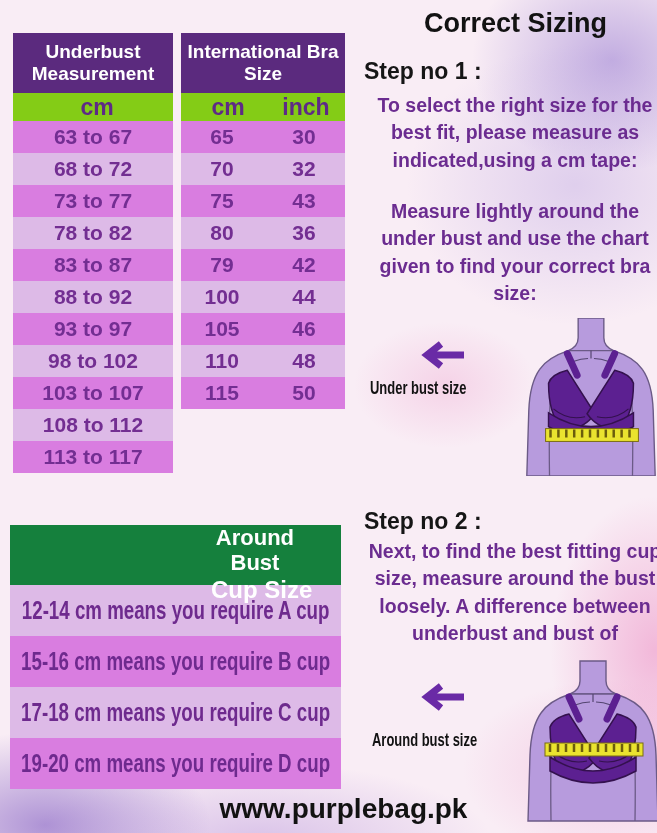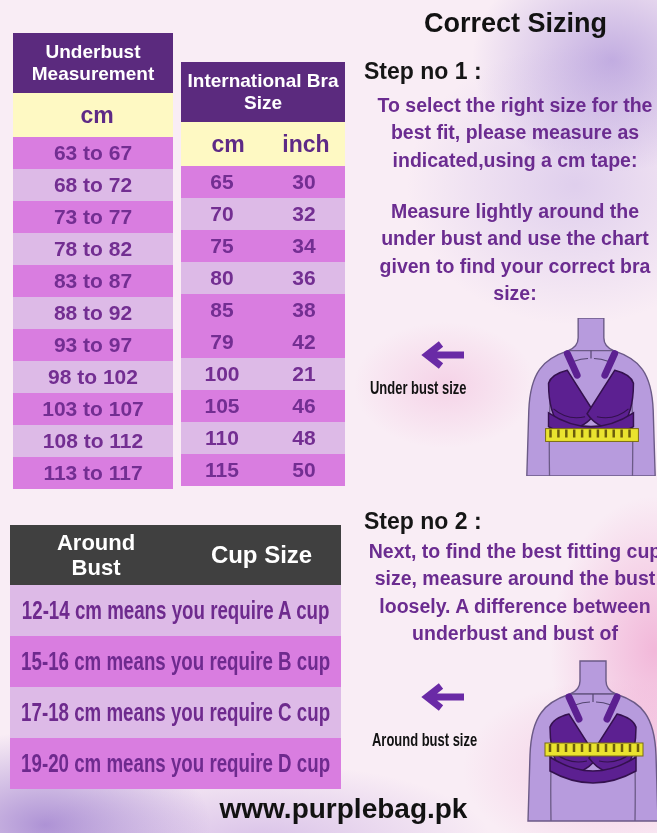--- a/index.html
+++ b/index.html
@@ -12,36 +12,36 @@
       radial-gradient(ellipse 150px 220px at 655px 650px, rgba(236,140,195,0.55), rgba(236,140,195,0) 70%),
       radial-gradient(ellipse 210px 130px at 610px 770px, rgba(238,160,205,0.45), rgba(238,160,205,0) 70%),
       radial-gradient(ellipse 130px 90px at 445px 385px, rgba(236,150,200,0.30), rgba(236,150,200,0) 70%),
       radial-gradient(ellipse 230px 130px at 45px 825px, rgba(120,82,190,0.58), rgba(120,82,190,0) 72%),
       radial-gradient(ellipse 330px 110px at 260px 840px, rgba(165,125,212,0.38), rgba(165,125,212,0) 70%),
       #f9edf5;
   }
   
   .tbl{position:absolute;top:33px;}
   .tbl1{left:13px;width:160px;}
-  .tbl2{left:181px;width:164px;margin-top:29px;}
+  .tbl2{left:181px;width:164px;}
   .tbl-head{
     height:60px;background:#5b2a7e;color:#fff;font-weight:bold;font-size:19px;line-height:1.15;
     display:flex;align-items:center;justify-content:center;text-align:center;padding:0 6px;box-sizing:border-box;
   }
-  .tbl-sub{height:44px;background:#fef9c3;color:#5e2a86;font-weight:bold;font-size:23px;
+  .tbl-sub{height:28px;background:#84cc16;color:#5e2a86;font-weight:bold;font-size:23px;
     display:flex;align-items:center;justify-content:center;padding-left:8px;}
   .tbl-row{height:32px;color:#732e92;font-weight:bold;font-size:21px;
     display:flex;align-items:center;justify-content:center;}
   .pink{background:#d97de0;}
   .lite{background:#ddbae7;}
   .two{justify-content:space-between;}
   .two span{width:50%;text-align:center;}
   
   .cupTbl{position:absolute;left:10px;top:525px;width:331px;}
-  .cup-head{height:60px;background:#404040;color:#fff;font-weight:bold;display:flex;align-items:center;}
+  .cup-head{height:60px;background:#15803d;color:#fff;font-weight:bold;display:flex;align-items:flex-end;flex-direction:column;}
   .cup-head-left{width:52%;text-align:center;font-size:22px;line-height:1.15;padding:0 22px;box-sizing:border-box;}
   .cup-head-right{width:48%;text-align:center;font-size:24px;}
   .cup-row{height:51px;color:#6e2a8e;font-weight:bold;font-size:26px;
     display:flex;align-items:center;justify-content:center;overflow:visible;}
   .cond{display:inline-block;transform:scaleX(0.72);transform-origin:50% 50%;white-space:nowrap;}
   
   .rightcol{position:absolute;left:362px;top:0;width:307px;height:833px;}
   .title{position:absolute;top:8px;left:0;width:100%;text-align:center;
     font-size:27px;font-weight:bold;color:#121212;}
   .step-label{position:absolute;left:2px;font-size:23px;font-weight:bold;color:#161616;}
@@ -82,37 +82,33 @@
   <div class="tbl-row two pink">
       <span>65</span>
       <span>30</span>
     </div>
   <div class="tbl-row two lite">
       <span>70</span>
       <span>32</span>
     </div>
   <div class="tbl-row two pink">
       <span>75</span>
-      <span>34</span>
+      <span>43</span>
     </div>
   <div class="tbl-row two lite">
       <span>80</span>
       <span>36</span>
-    </div>
-  <div class="tbl-row two pink">
-      <span>85</span>
-      <span>38</span>
     </div>
   <div class="tbl-row two pink">
       <span>79</span>
       <span>42</span>
     </div>
   <div class="tbl-row two lite">
       <span>100</span>
-      <span>21</span>
+      <span>44</span>
     </div>
   <div class="tbl-row two pink">
       <span>105</span>
       <span>46</span>
     </div>
   <div class="tbl-row two lite">
       <span>110</span>
       <span>48</span>
     </div>
   <div class="tbl-row two pink">

